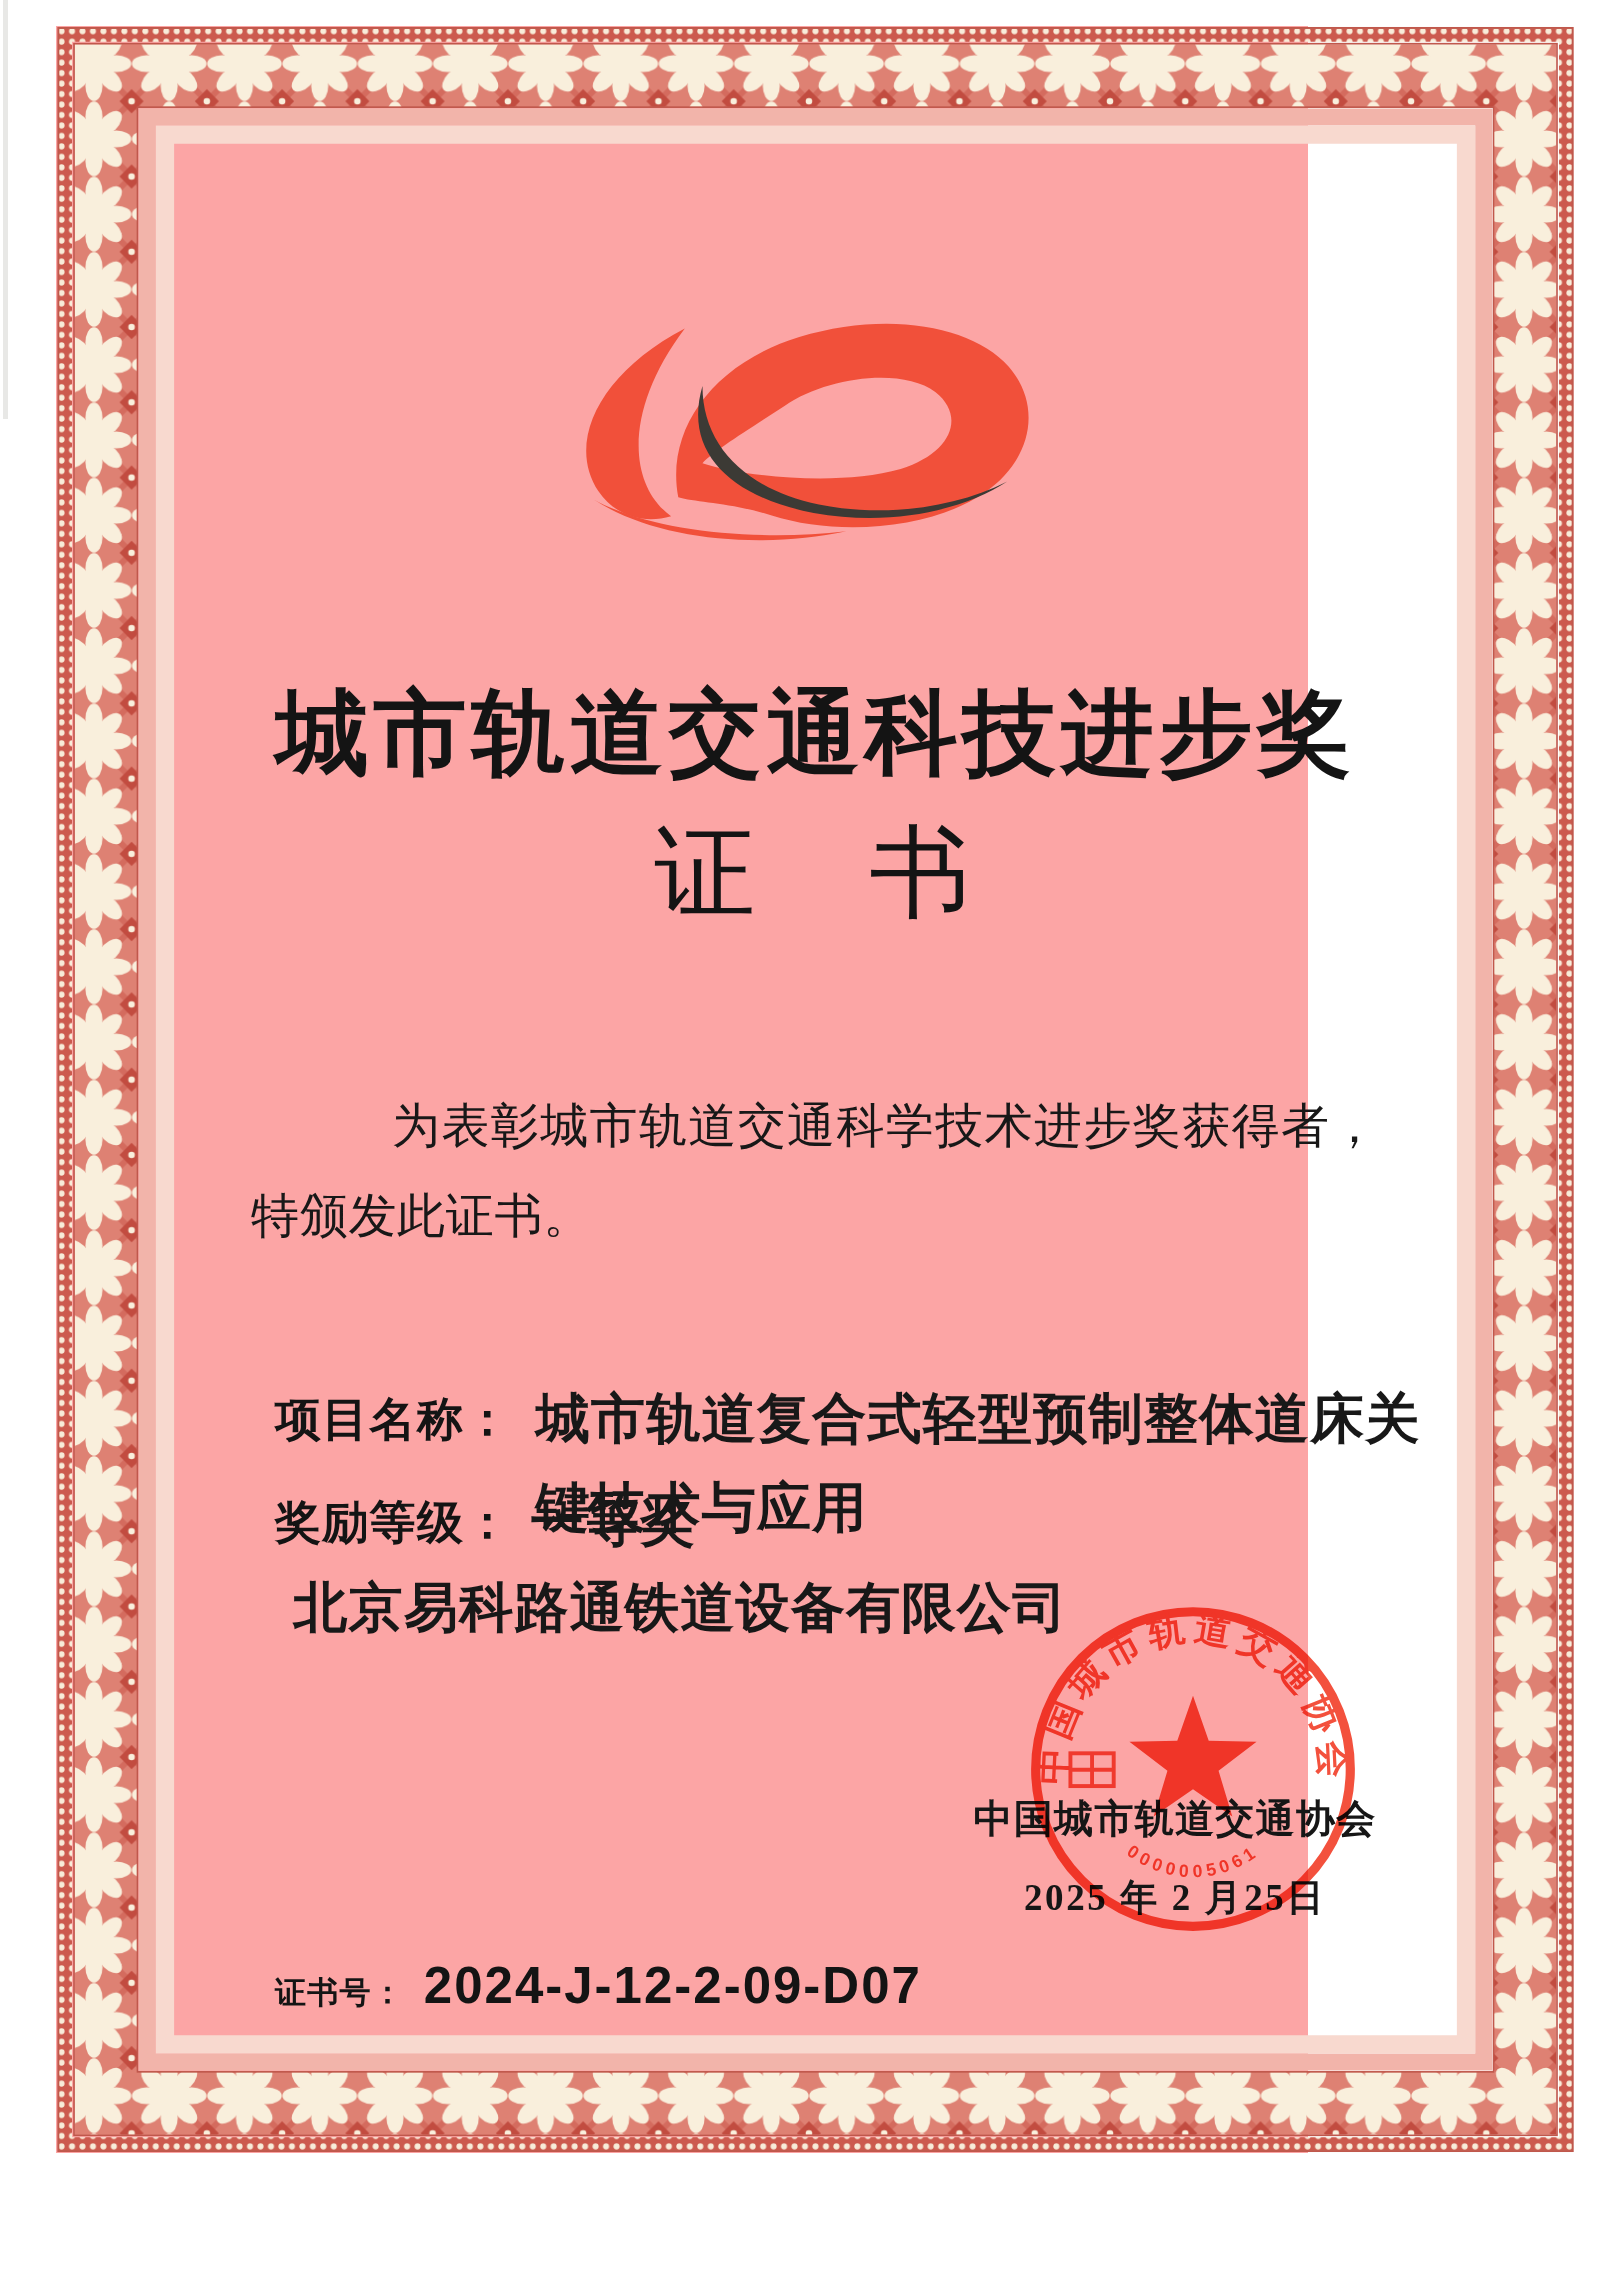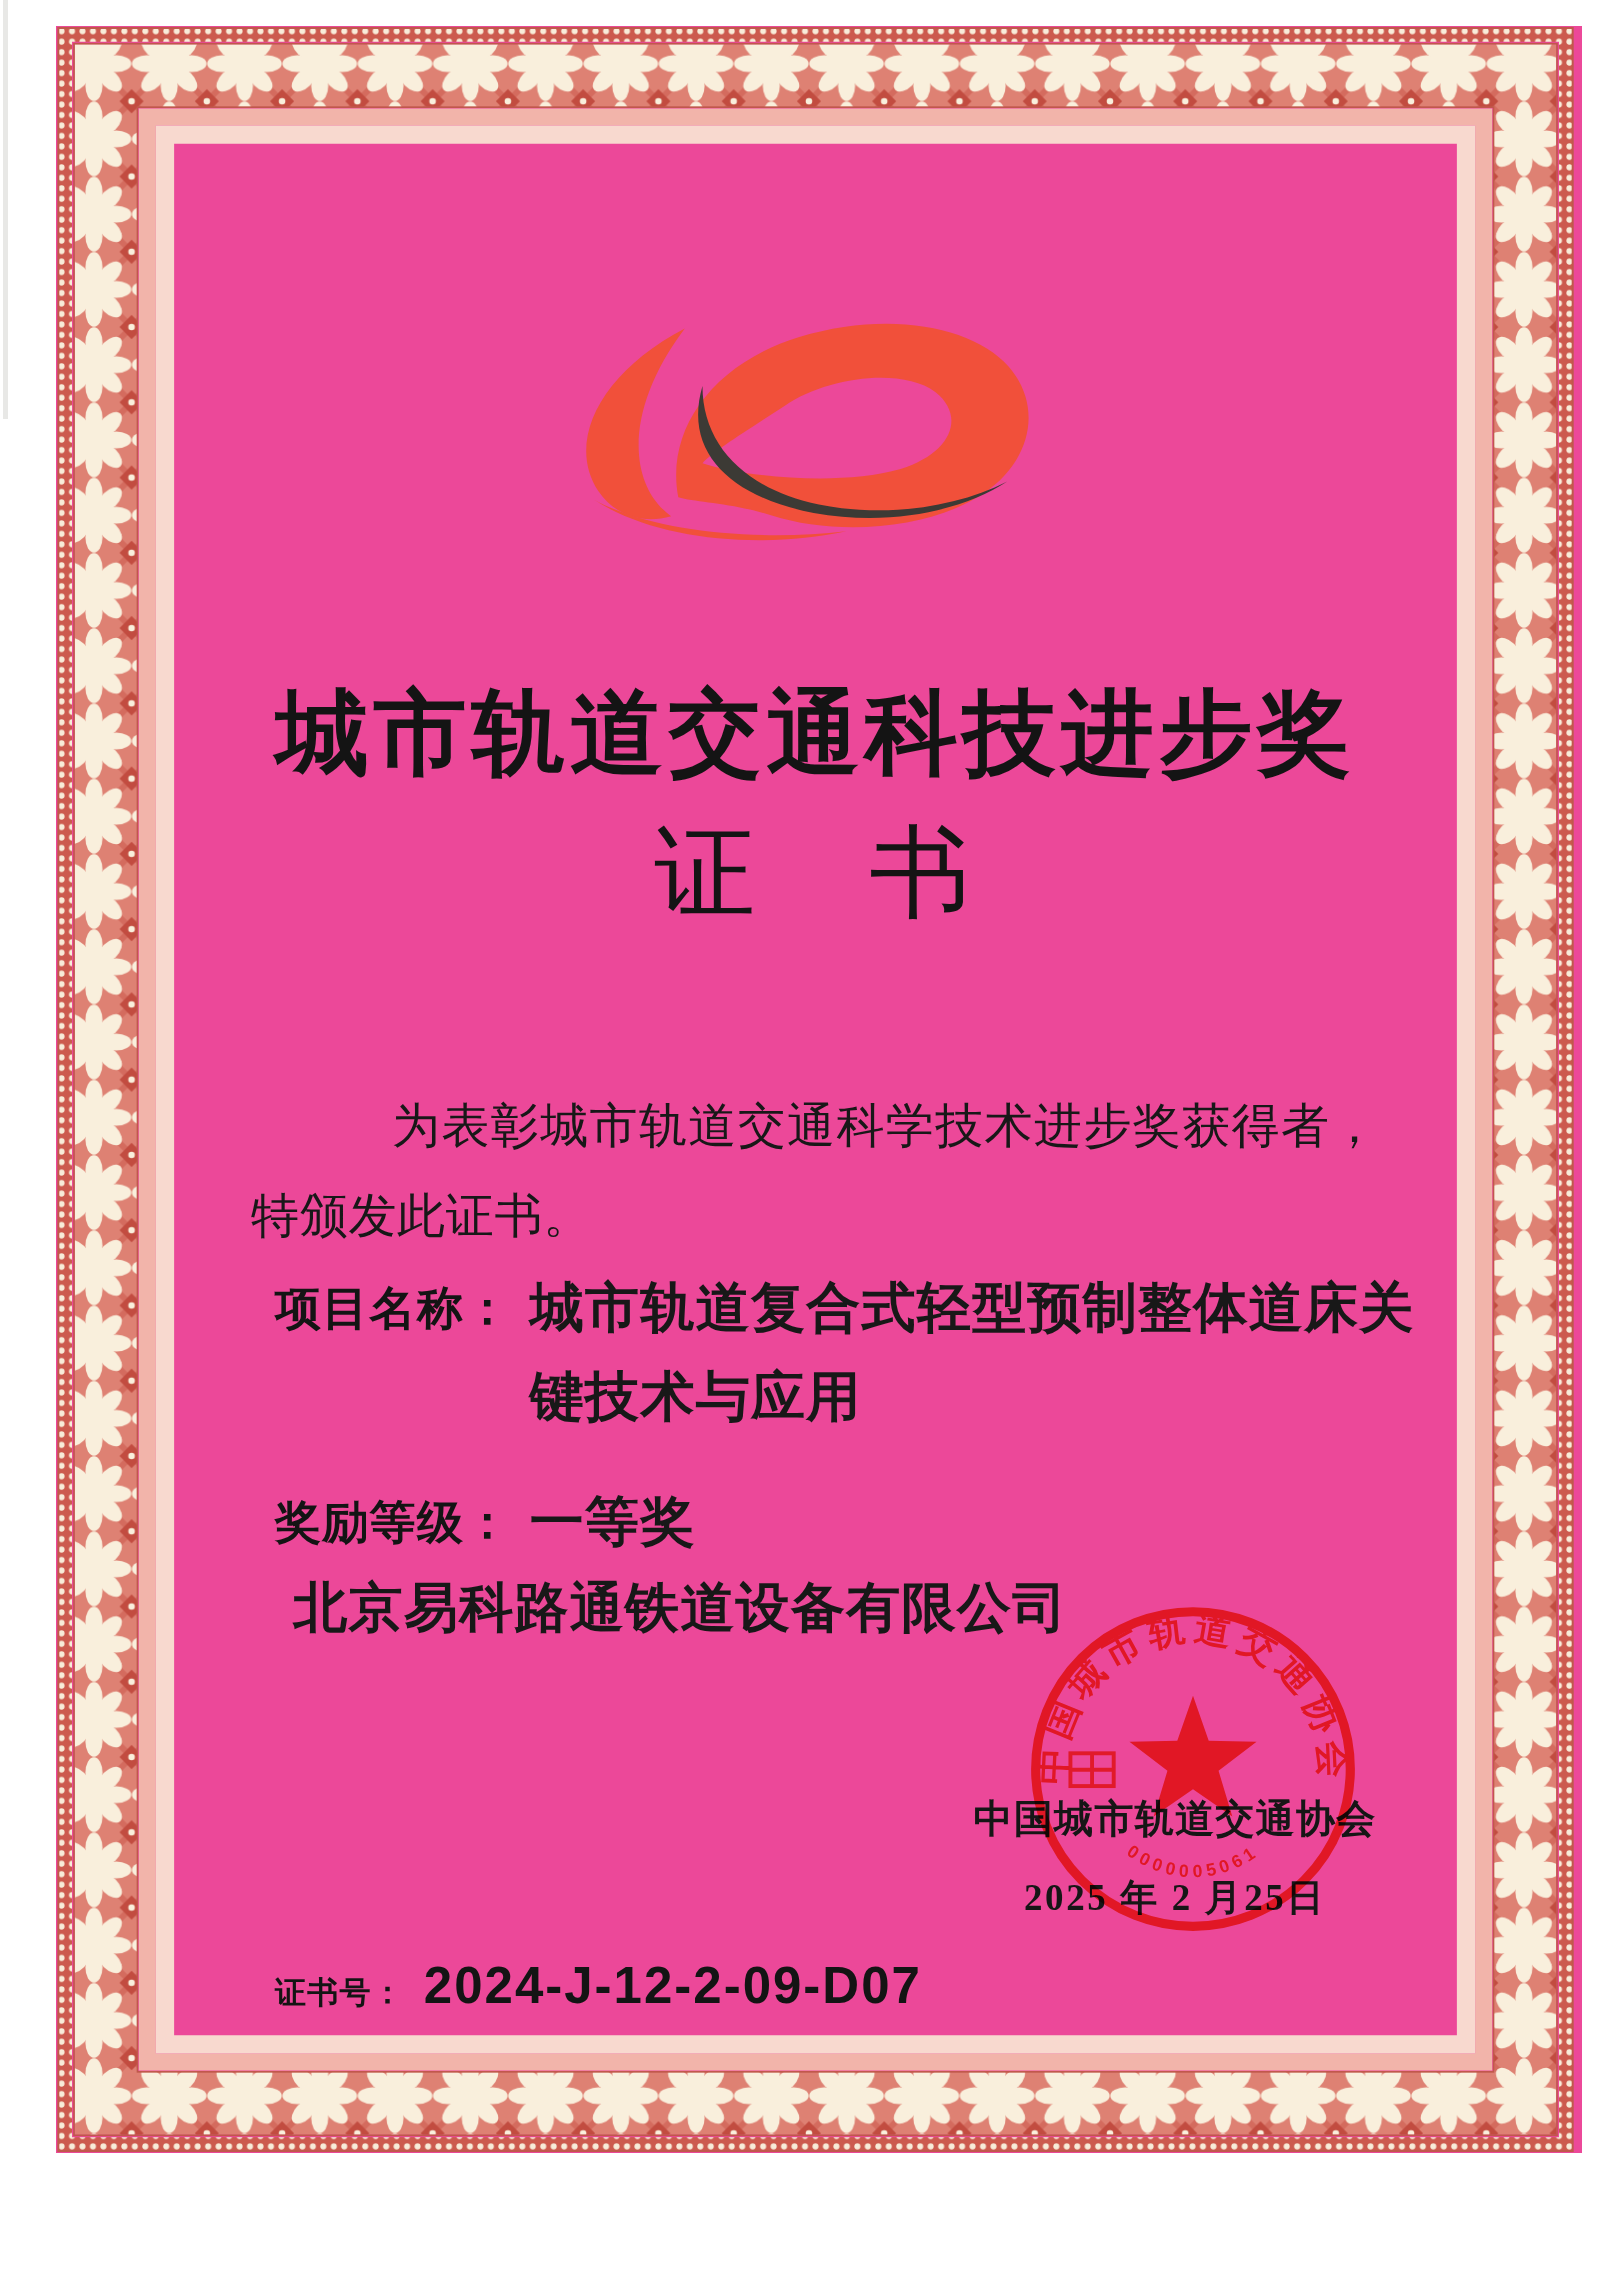--- a/index.html
+++ b/index.html
@@ -1,22 +1,22 @@
 <!DOCTYPE html>
 <html style="font-size:10.5px"><head>
 <meta charset="utf-8">
 <style>
   html,body{margin:0;padding:0;}
   body{
     width:1623px;height:2295px;position:relative;background:#ffffff;
     font-family:"Liberation Serif", serif;color:#1c1c1c;overflow:hidden;
   }
   .sheet{
-    position:absolute;left:56px;top:26px;width:1526px;height:2127px;
-    background:#ec4899;
+    position:absolute;left:56px;top:26px;width:1252px;height:2127px;
+    background:#fca5a5;
   }
   .frame-svg{position:absolute;left:0;top:0;}
   .content{position:absolute;left:0;top:0;width:1519px;height:2127px;}
 
   .logo{position:absolute;left:475px;top:275px;width:530px;height:242px;}
 
   .award-title{
     position:absolute;left:0;right:0;top:645px;text-align:center;
     font-family:"Liberation Sans", sans-serif;font-weight:700;
     font-size:93px;letter-spacing:5.2px;color:#141414;white-space:pre;
@@ -33,21 +33,21 @@
   }
   .field-row{position:absolute;left:219px;display:flex;align-items:flex-start;}
   .field-label{
     flex:0 0 auto;font-family:"Liberation Sans", sans-serif;font-weight:700;
     font-size:46px;line-height:89px;letter-spacing:1.3px;color:#141414;white-space:pre;
   }
   .field-value{
     margin-left:18.3px;width:913px;font-size:54px;line-height:89px;
     letter-spacing:1.3px;color:#181818;font-weight:600;
   }
-  .row-project{top:1238px;}
+  .row-project{top:1349px;gap:6px;}
   .row-grade{top:1452px;}
   .row-winner{top:1538px;}
 
   .issuer-line{
     position:absolute;left:759px;top:1766px;width:720px;text-align:center;
     font-size:39px;font-weight:700;letter-spacing:1.3px;color:#161616;
   }
   .date-line{
     position:absolute;left:759px;top:1847px;width:720px;text-align:center;
     font-size:37px;font-weight:600;letter-spacing:2.6px;color:#161616;white-space:pre;

